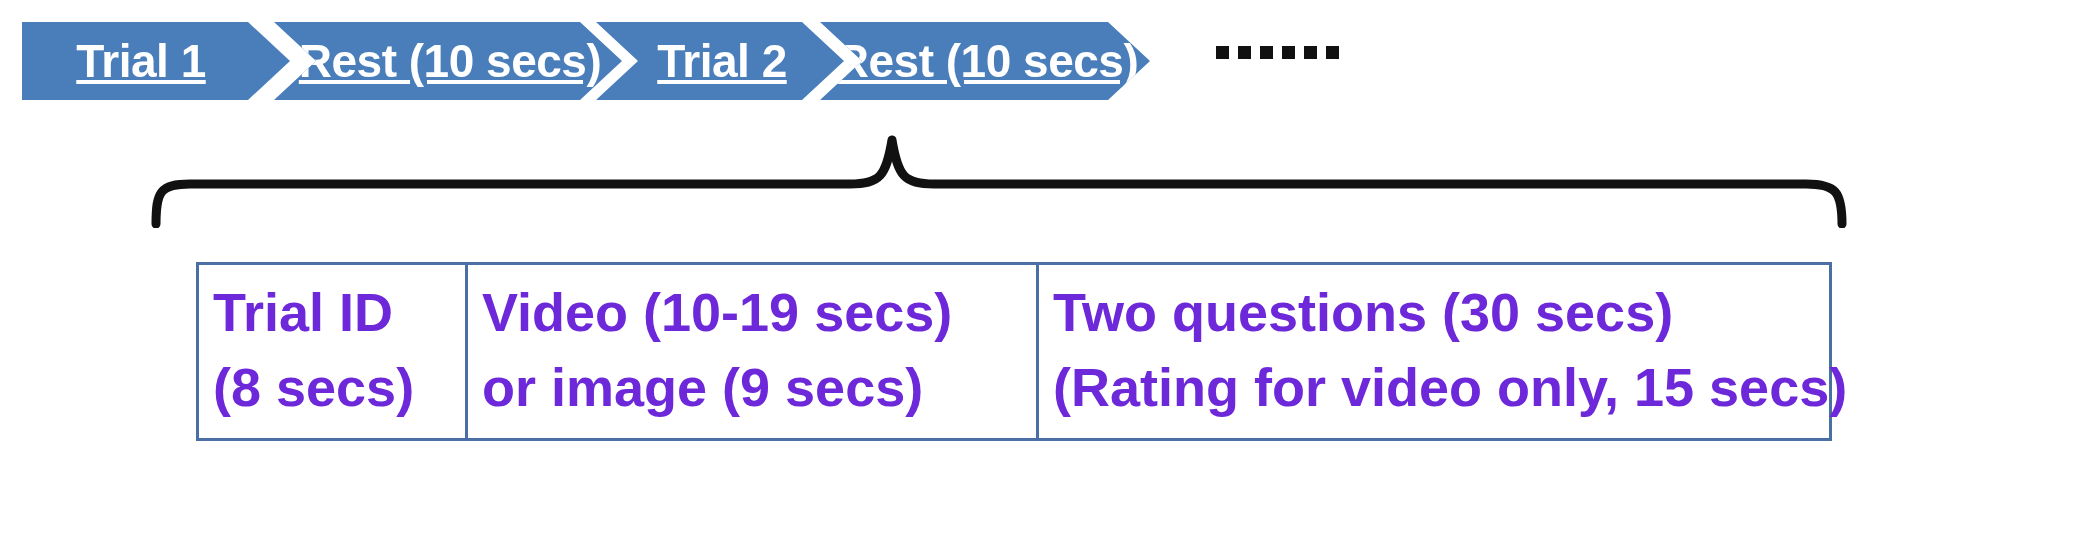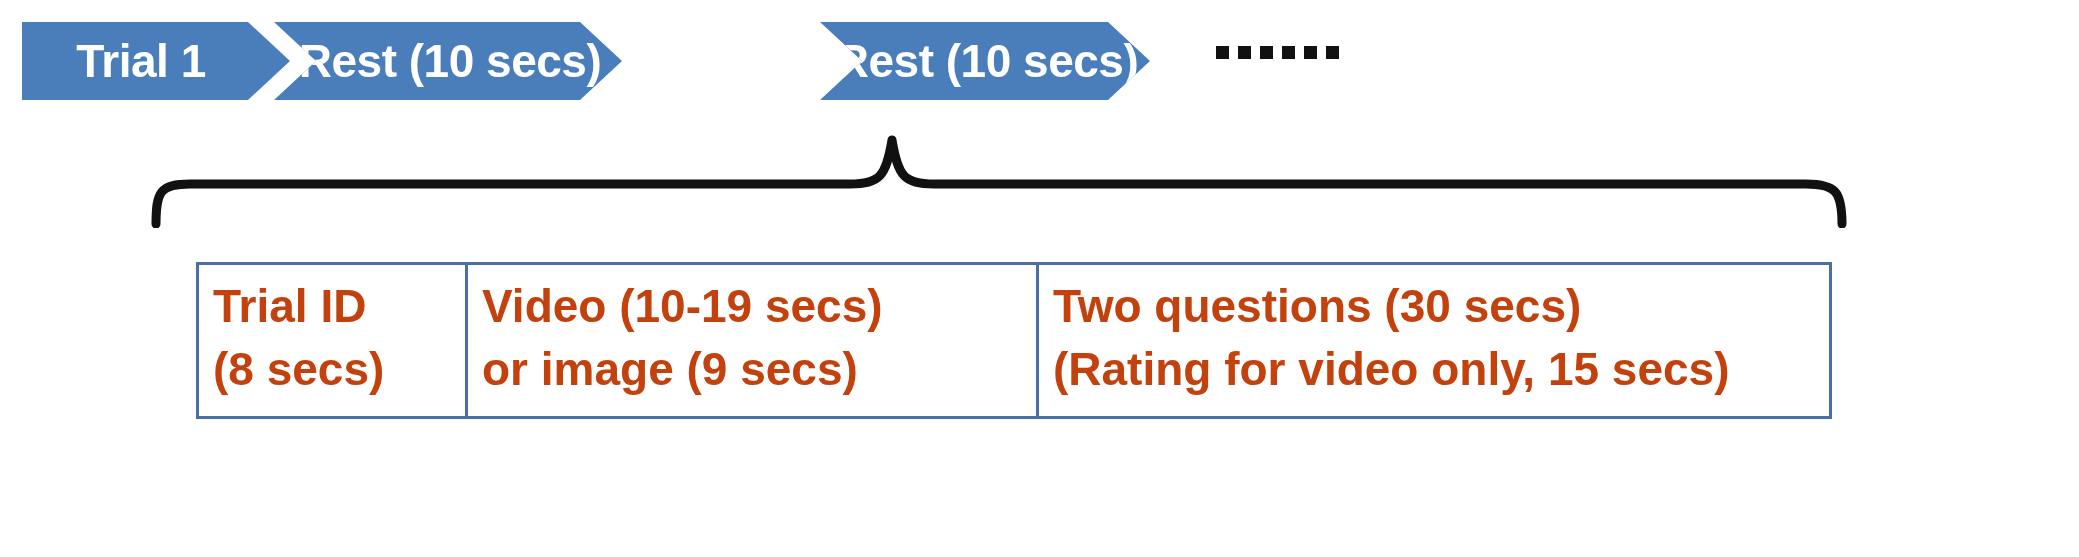--- a/index.html
+++ b/index.html
@@ -30,20 +30,21 @@
     background: #4a7ebb;
     display: flex;
     align-items: center;
     justify-content: center;
     color: #ffffff;
     font-weight: bold;
     font-size: 46px;
     letter-spacing: -0.5px;
     white-space: nowrap;
     box-sizing: border-box;
+    text-decoration: underline;
   }
   .chev-head {
     
     clip-path: polygon(0 0, calc(100% - 42px) 0, 100% 50%, calc(100% - 42px) 100%, 0 100%);
     padding-right: 30px;
   }
   .chev-mid {
     clip-path: polygon(0 0, calc(100% - 42px) 0, 100% 50%, calc(100% - 42px) 100%, 0 100%, 42px 50%);
     padding-left: 30px;
     padding-right: 26px;
@@ -79,23 +80,23 @@
     left: 196px;
     top: 262px;
     width: 1636px;
     border-collapse: collapse;
     table-layout: fixed;
   }
   #tbl td {
     border: 3px solid #4a6fa5;
     vertical-align: middle;
     padding: 10px 14px 14px 14px;
-    color: #c2410c;
+    color: #6d28d9;
     font-weight: bold;
-    font-size: 46px;
+    font-size: 54px;
     line-height: 1.38;
     white-space: nowrap;
   }
   .c1 { width: 238px; }
   .c2 { width: 540px; }
   .c3 { width: auto; }
   .ln { display: block; }
 </style>
 </head>
 <body>
@@ -103,20 +104,23 @@
 <div id="flow">
 
   <div class="chev chev-head" style="left:22px; width:268px;">
     <span>Trial 1</span>
   </div>
 
   <div class="chev chev-mid" style="left:274px; width:348px;">
     <span>Rest (10 secs)</span>
   </div>
 
+  <div class="chev chev-mid" style="left:596px; width:248px;">
+    <span>Trial 2</span>
+  </div>
 
   <div class="chev chev-mid" style="left:820px; width:330px;">
     <span>Rest (10 secs)</span>
   </div>
 
   <div class="dots" style="left:1216px;">
     <i></i>
     <i></i>
     <i></i>
     <i></i>

